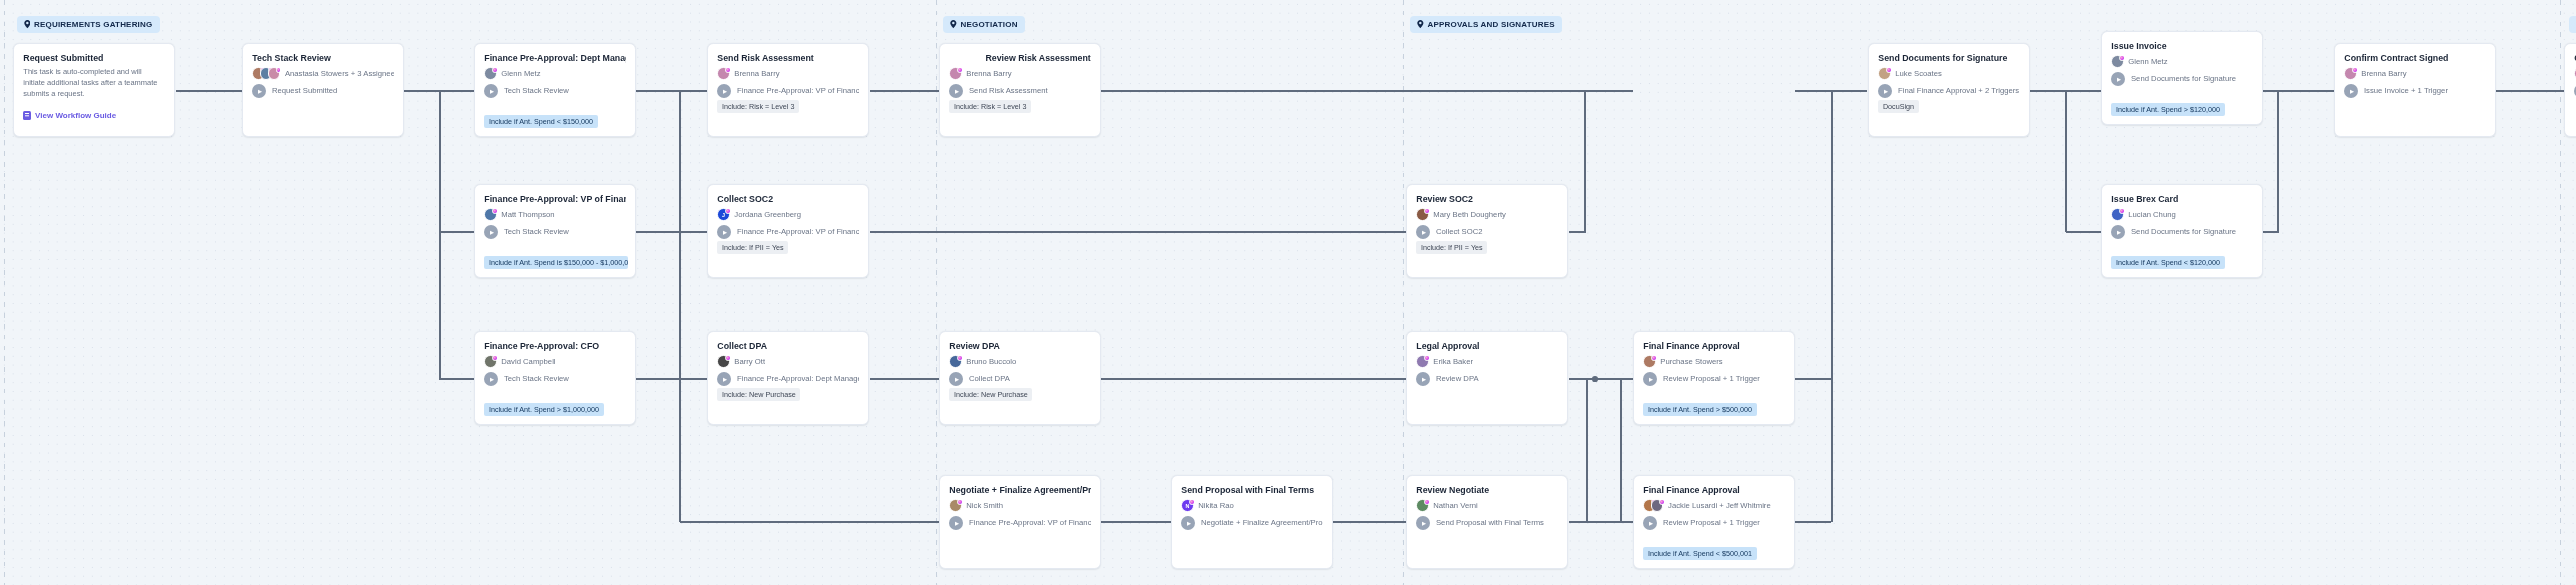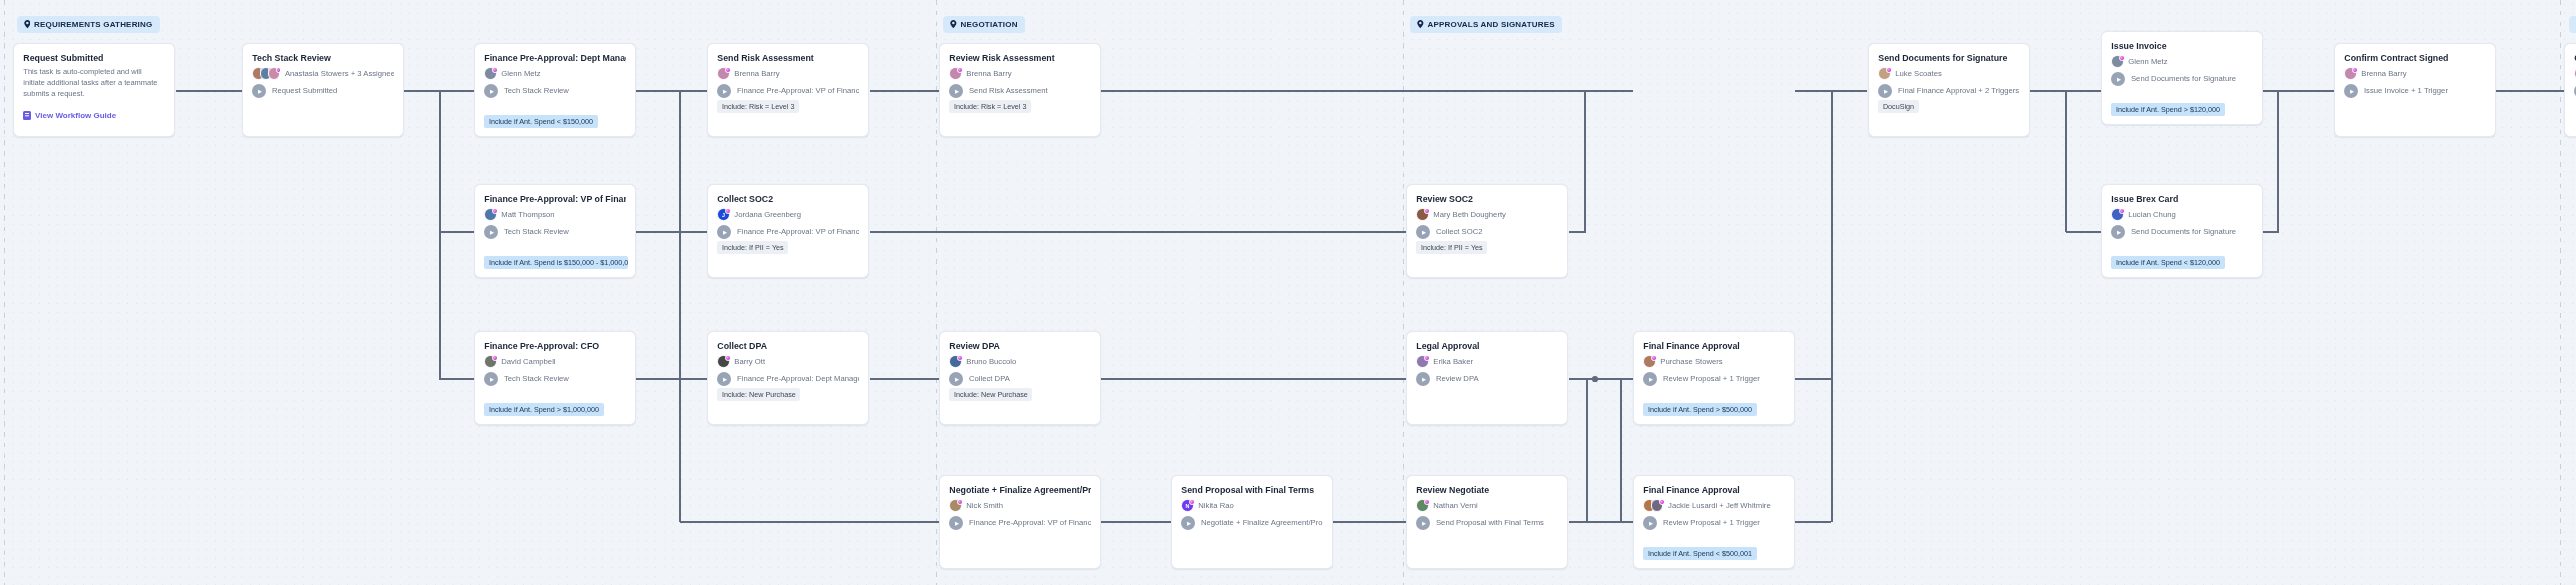--- a/index.html
+++ b/index.html
@@ -216,21 +216,21 @@
         </span>
       <span class="assignee-name">Brenna Barry</span>
     </div>
     <div class="dep-row">
       <span class="play-icon">▶</span>
       <span class="dep-label">Finance Pre-Approval: VP of Finance + 2 Tr...</span>
     </div>
     <div class="badge badge-gray">Include: Risk = Level 3</div>
 
   </div>
-    <div class="card" style="left: 939px; top: 43px;">
+    <div class="card" style="left: 939px; top: 43px; text-align: right;">
     <div class="card-title">Review Risk Assessment</div>
 
     <div class="assignee-row">
       <span class="avatars">
           <span class="avatar" style="background: rgb(196, 135, 174);">
             <span class="integration-dot"></span>
           </span>
         </span>
       <span class="assignee-name">Brenna Barry</span>
     </div>

